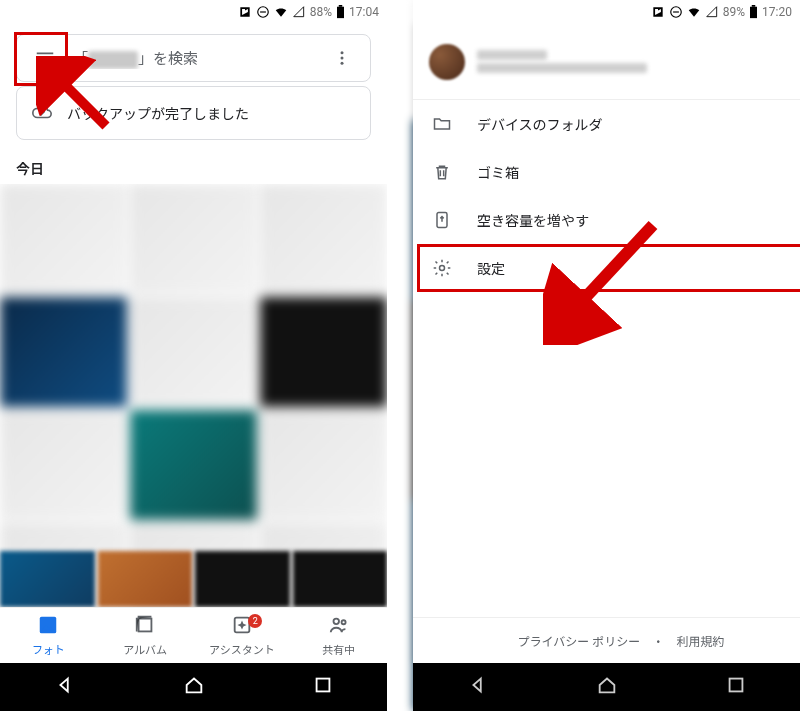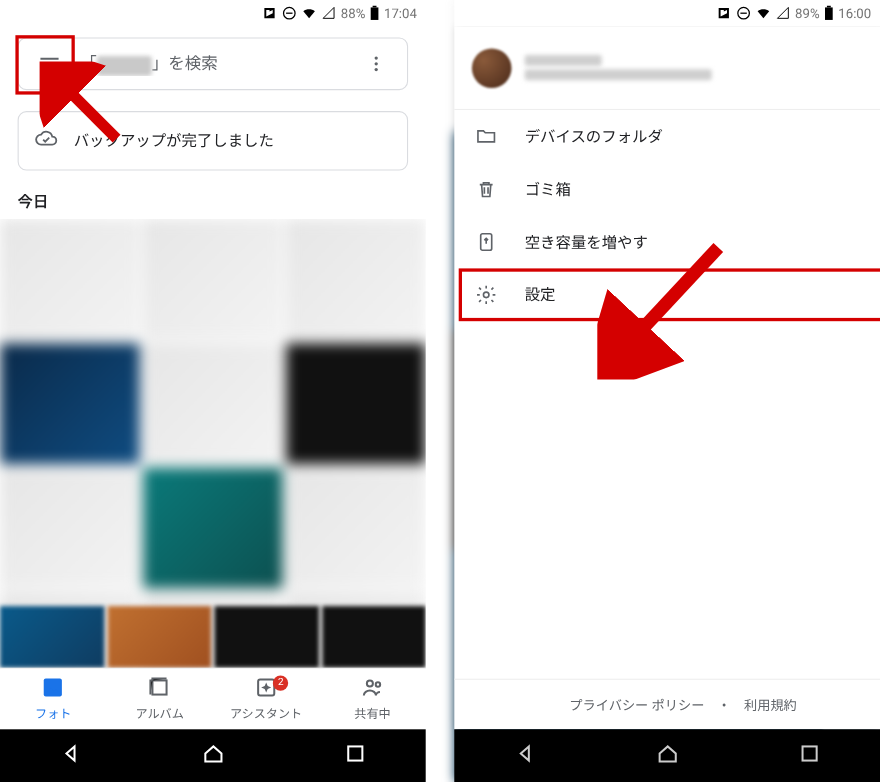--- a/index.html
+++ b/index.html
@@ -22,21 +22,21 @@
     justify-content: flex-end;
     gap: 4px;
     padding: 0 8px;
     font-size: 12px;
     color: #737373;
   }
   .statusbar .sb-icon { display: inline-flex; }
 
   
   .search-card {
-    margin: 10px 16px 19px 16px;
+    margin: 10px 16px 4px 16px;
     border: 1px solid #dadce0;
     border-radius: 8px;
     height: 48px;
     display: flex;
     align-items: center;
     padding: 0 8px;
     gap: 8px;
     background: #fff;
     position: relative;
   }
@@ -408,21 +408,21 @@
           <path fill="none" stroke="#000" stroke-width="1.5" d="M3 20L20 3v17z"></path>
         </svg>
     </span>
     <span>89%</span>
     <span class="sb-icon">
       <svg width="9" height="14" viewBox="0 0 10 16">
           <rect x="1" y="2" width="8" height="13" fill="#000"></rect>
           <rect x="3" y="0" width="4" height="2" fill="#000"></rect>
         </svg>
     </span>
-    <span>16:00</span>
+    <span>17:20</span>
   </div>
 
   <div class="right-cloud-blur">
     <svg width="22" height="22" viewBox="0 0 24 24">
         <path fill="none" stroke="#5f6368" stroke-width="1.8" d="M7 18a5 5 0 010-10 6 6 0 0111 2 4 4 0 010 8H7z"></path>
       </svg>
   </div>
 
   <div class="drawer">
     <div class="drawer-header">

